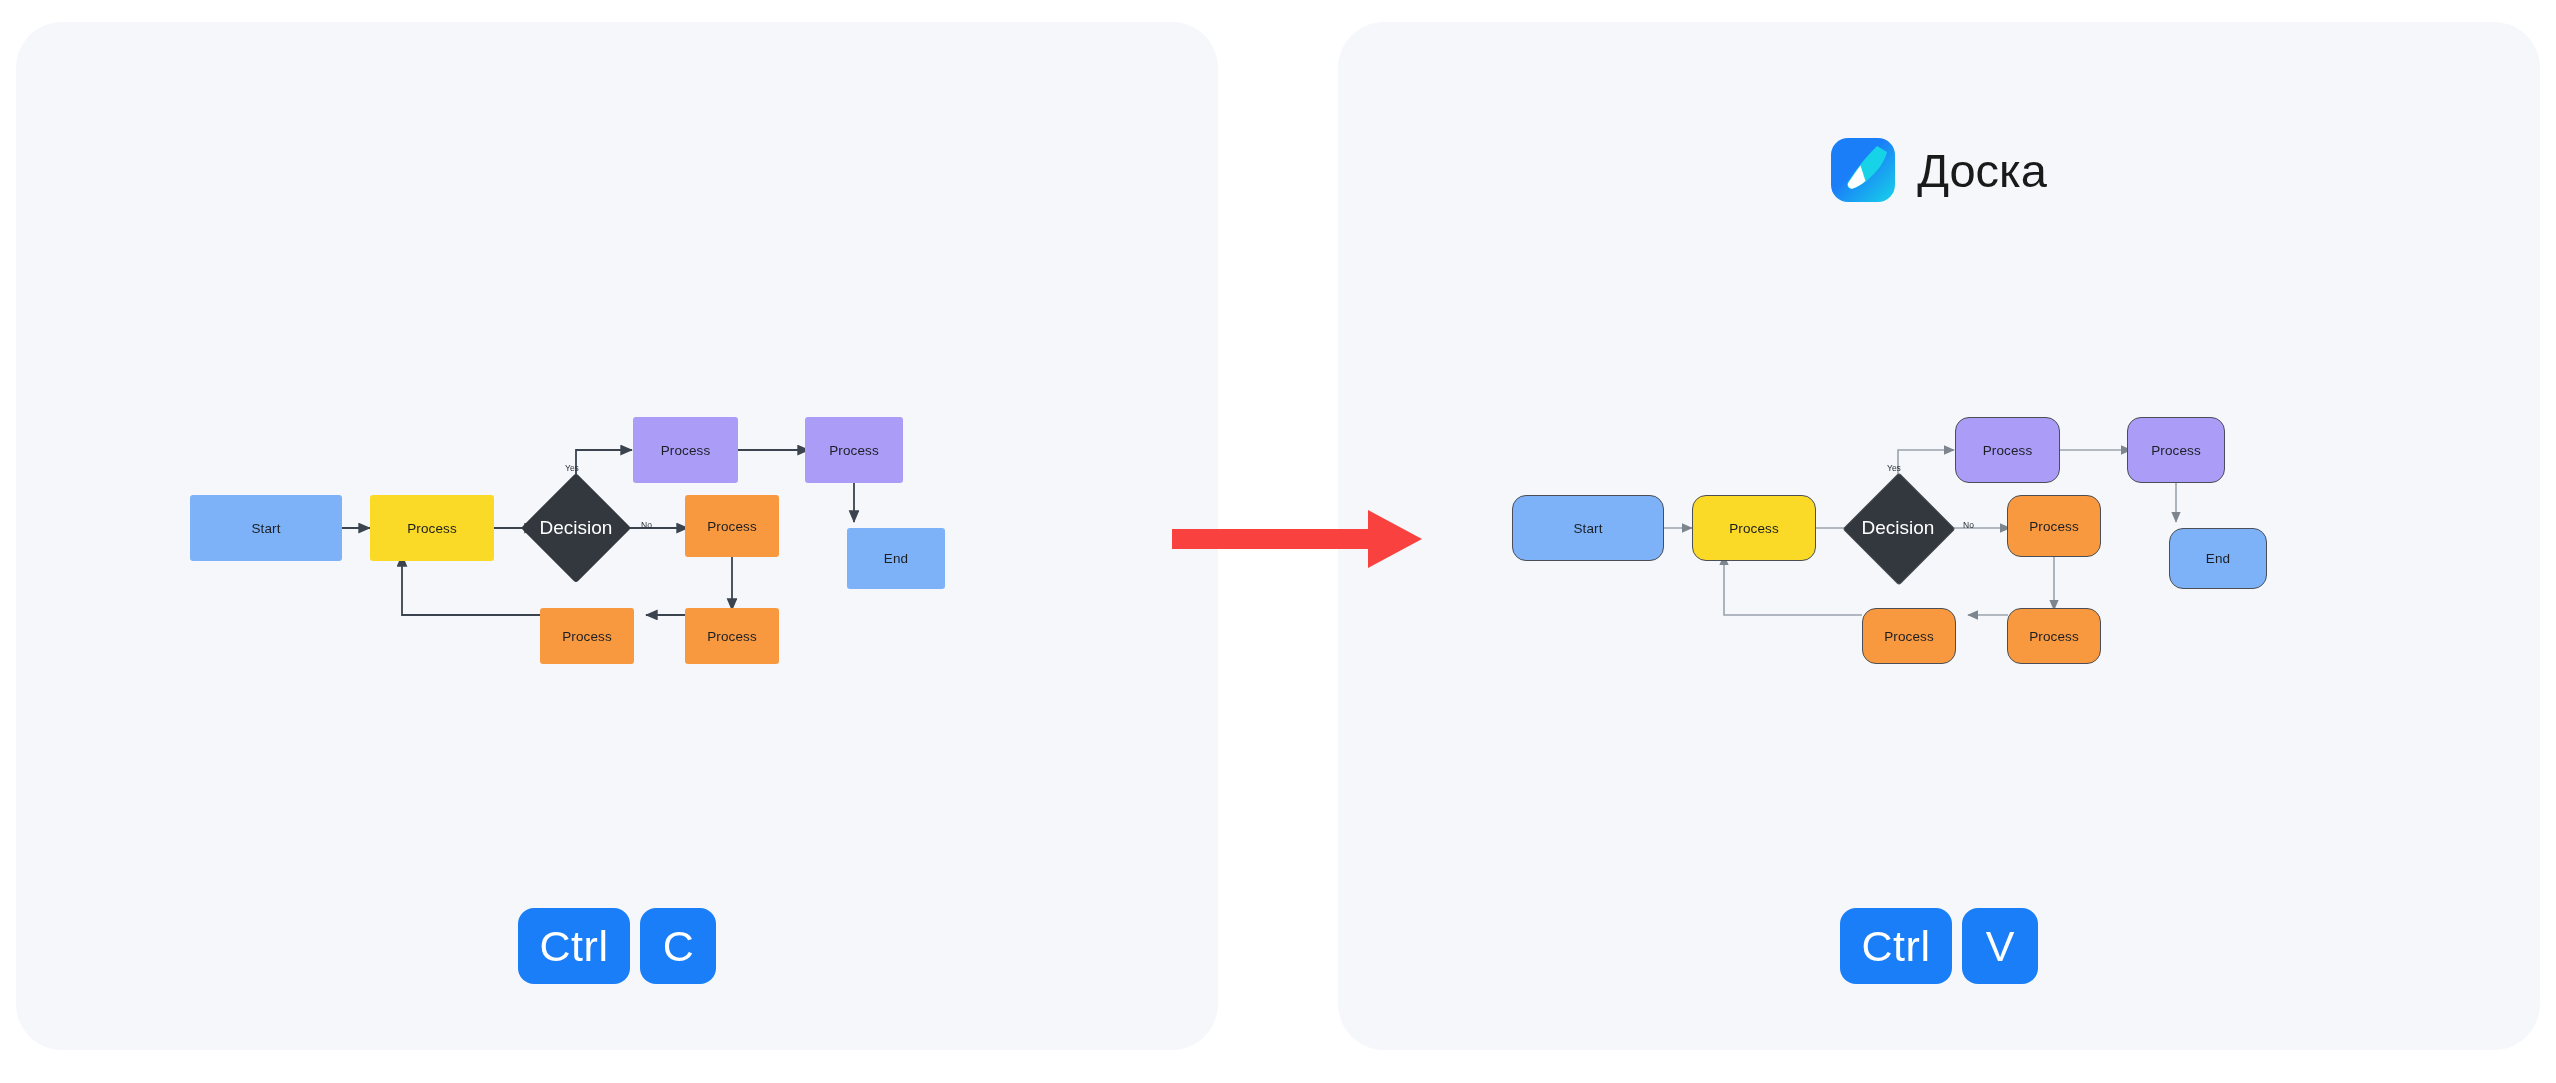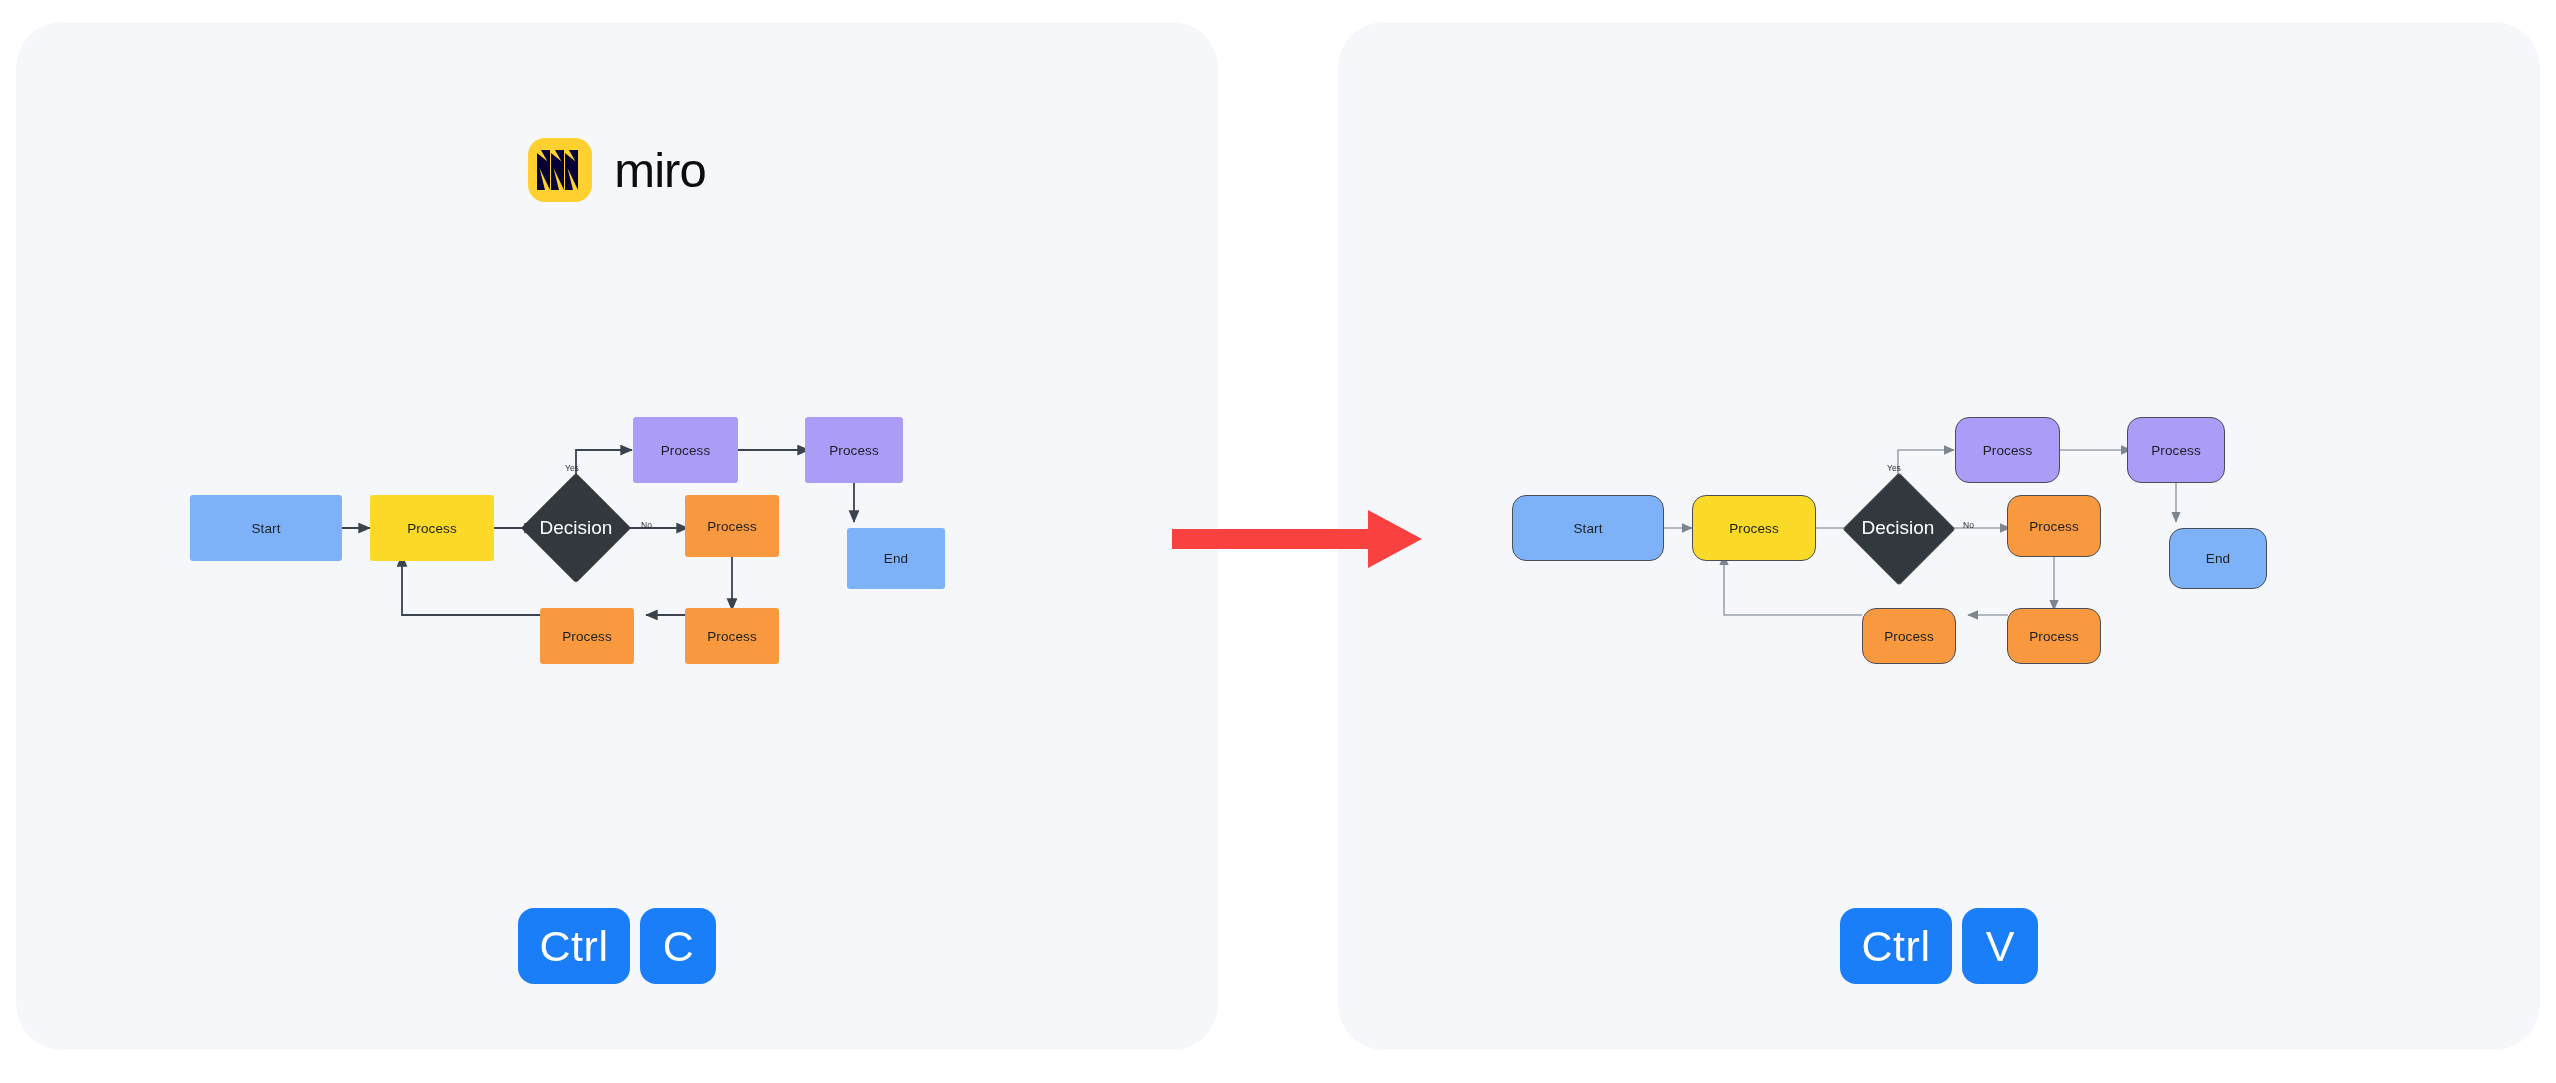--- a/index.html
+++ b/index.html
@@ -110,30 +110,20 @@
     width:250px;height:62px;
   }
 </style>
 </head>
 <body>
 
 <div class="stage">
 
   <div class="panel" id="panel-left">
 
-    <div class="brand">
-      <div class="brand-mark miro-mark">
-        <svg width="46" height="40" viewBox="0 0 46 40" aria-hidden="true">
-          <path d="M13 0 L4 0 L10.5 11.5 L0 3 L0 40 L8 40 L2.5 18 L13 40 Z" fill="#050038"></path>
-          <path d="M27 0 L18 0 L24.5 11.5 L14 3 L14 40 L22 40 L16.5 18 L27 40 Z" fill="#050038"></path>
-          <path d="M41 0 L32 0 L38.5 11.5 L28 3 L28 40 L36 40 L30.5 18 L41 40 Z" fill="#050038"></path>
-        </svg>
-      </div>
-      <span class="brand-word">miro</span>
-    </div>
 
     <div class="flow">
       <svg viewBox="0 0 1202 420" aria-hidden="true">
         <defs>
           <marker id="ah-dark" markerWidth="8" markerHeight="8" refX="6.5" refY="3" orient="auto">
             <path d="M0,0 L7,3 L0,6 z" fill="#3a434e"></path>
           </marker>
         </defs>
         <g stroke="#3a434e" stroke-width="1.8" fill="none" marker-end="url(#ah-dark)">
 
@@ -197,20 +187,29 @@
     </div>
 
     <div class="keys">
       <div class="keycap">Ctrl</div>
       <div class="keycap narrow">C</div>
     </div>
   </div>
 
   <div class="panel" id="panel-right">
 
+    <div class="brand">
+      <div class="brand-mark doska-mark">
+        <svg width="64" height="64" viewBox="0 0 64 64" aria-hidden="true">
+          <path d="M46 8 C30 24 24 34 17 44 C14.5 47.5 18 52 22.5 50.5 C31 47.5 40 40 48 30 C54 22.5 56 14 56 14 Z" fill="#17d3e8"></path>
+          <path d="M29.5 27.5 C25 33 21 39.5 17.5 44.5 C15.5 47.5 18.5 51.5 22 50.5 C26 49.2 30.5 46.5 34.5 43 Z" fill="#ffffff"></path>
+        </svg>
+      </div>
+      <span class="brand-word ru">Доска</span>
+    </div>
 
     <div class="flow">
       <svg viewBox="0 0 1202 420" aria-hidden="true">
         <defs>
           <marker id="ah-light" markerWidth="8" markerHeight="8" refX="6.5" refY="3" orient="auto">
             <path d="M0,0 L7,3 L0,6 z" fill="#7d858f"></path>
           </marker>
         </defs>
         <g stroke="#9aa3ad" stroke-width="1.6" fill="none" marker-end="url(#ah-light)">
           <path d="M284,186 L354,186"></path>

